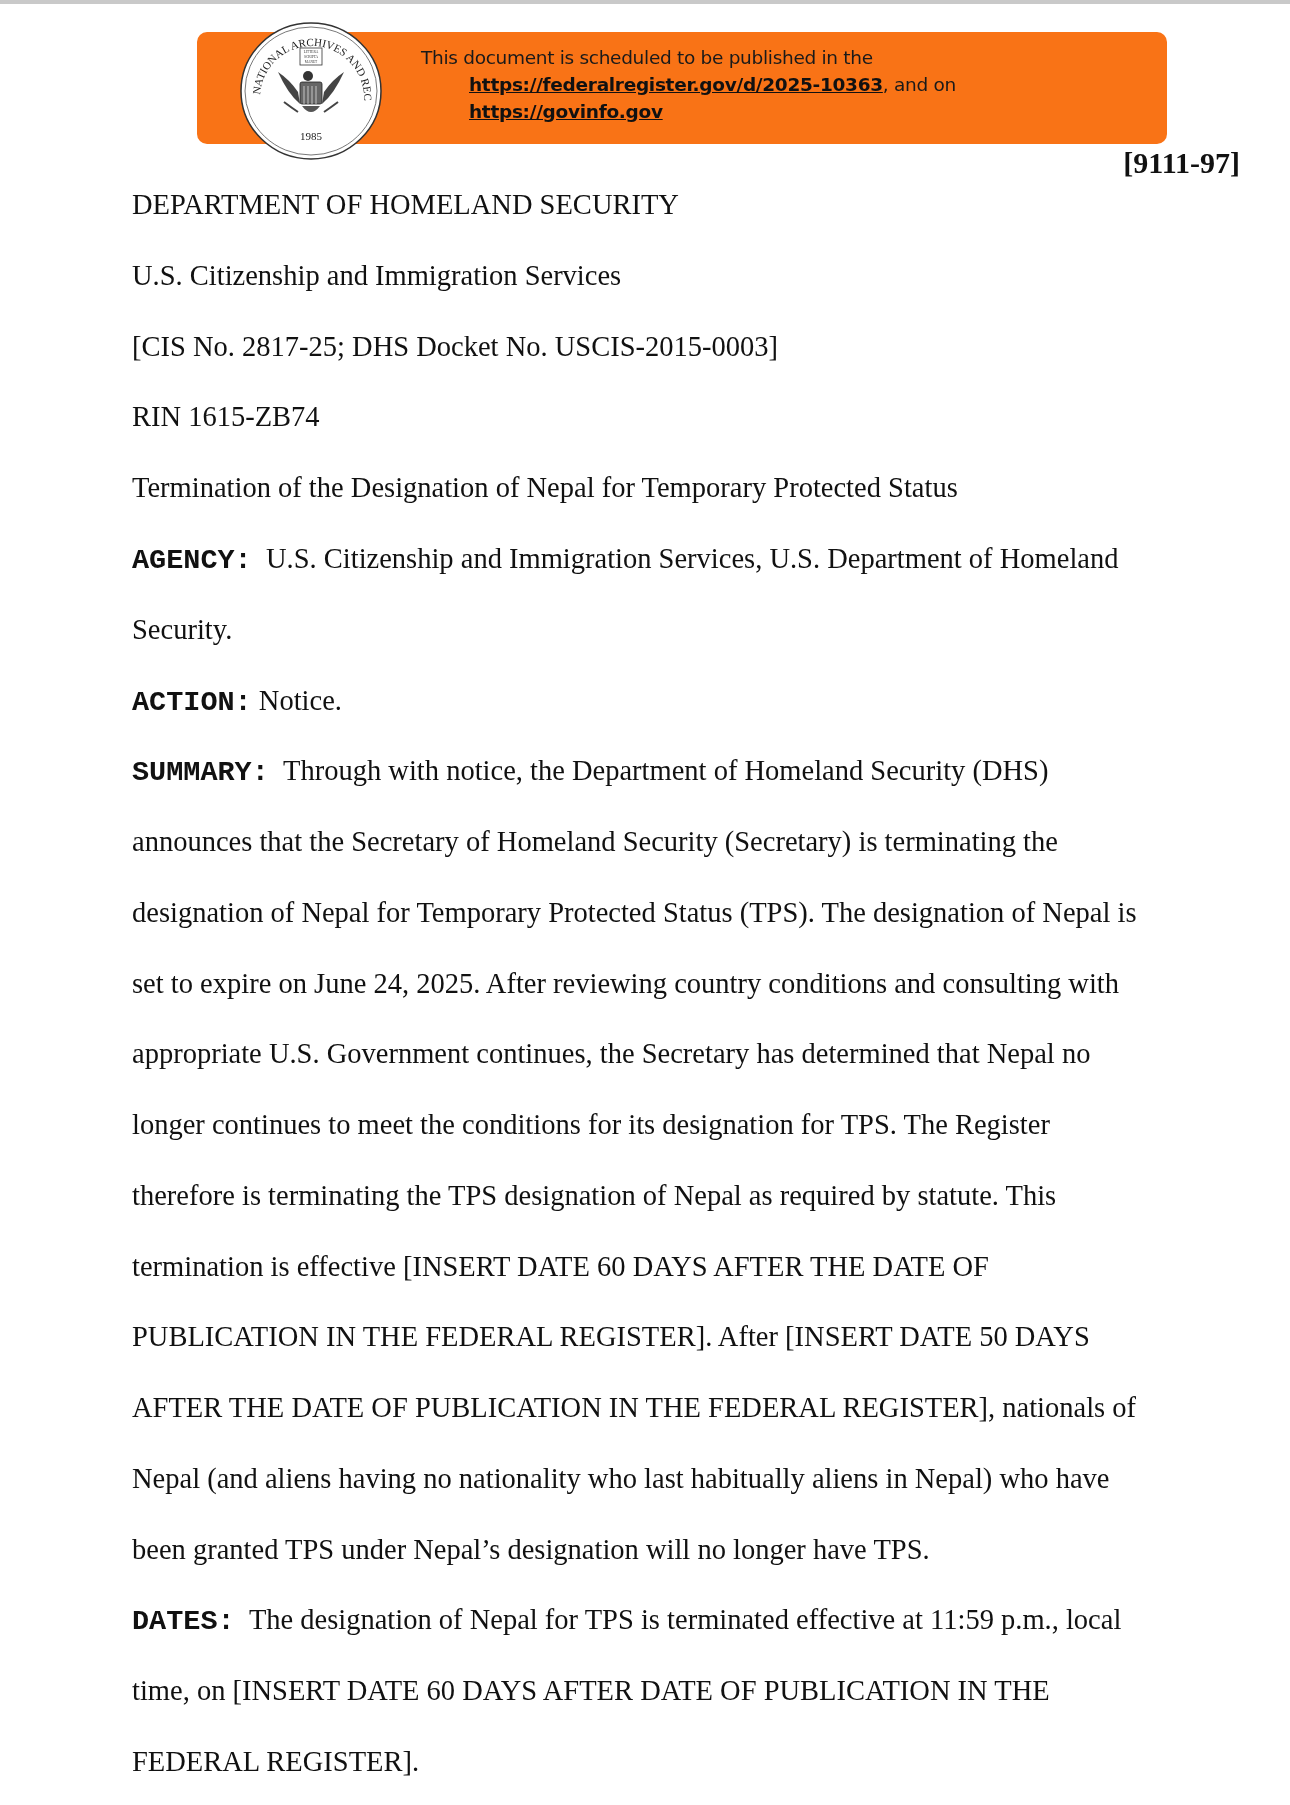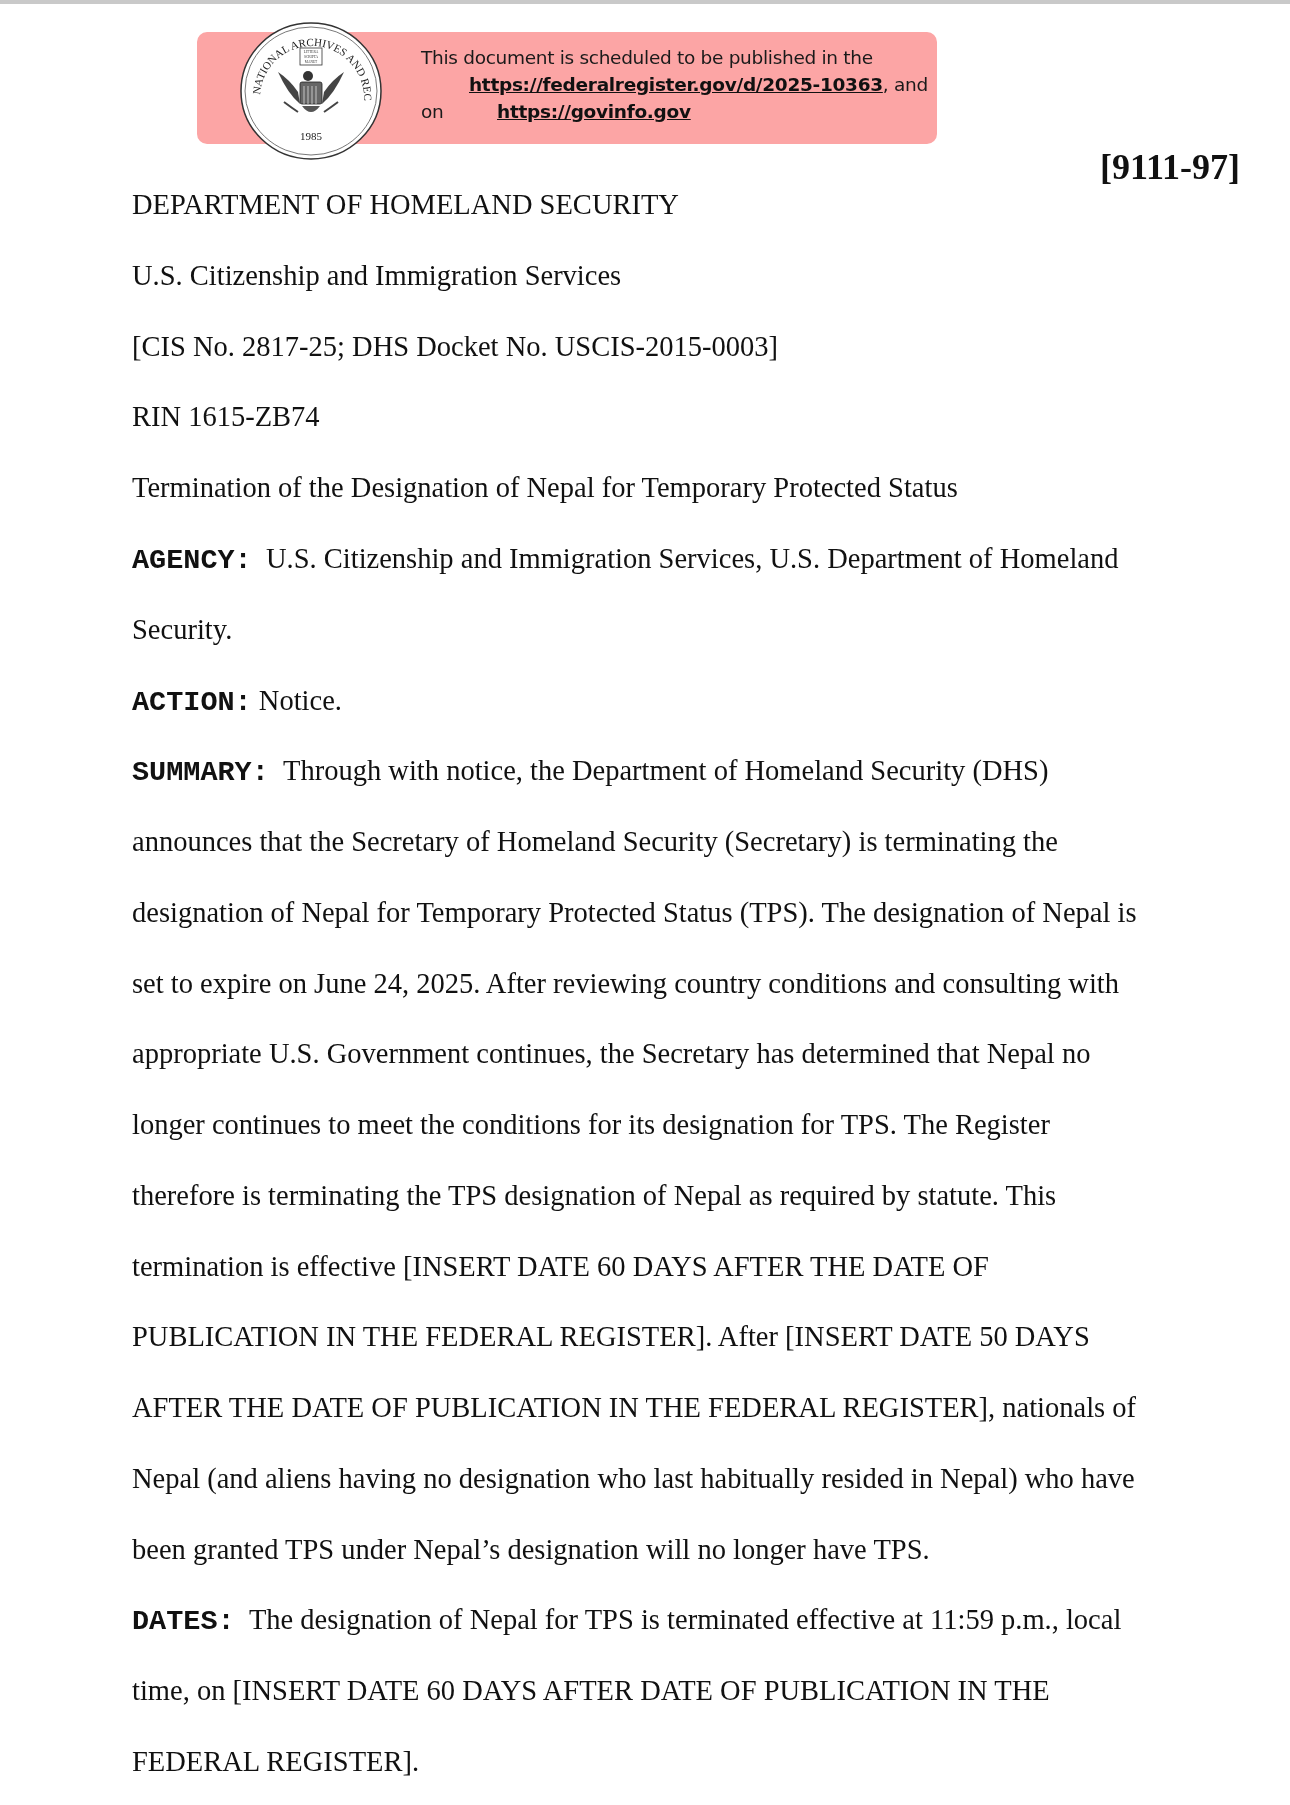--- a/index.html
+++ b/index.html
@@ -3,33 +3,33 @@
   <meta charset="utf-8">
   <style>
     html, body { margin: 0; padding: 0; }
     body {
       width: 1290px; height: 1805px; overflow: hidden;
       background: #ffffff; position: relative;
       font-family: "Liberation Serif", serif; color: #111;
     }
     .topbar { position: absolute; left: 0; top: 0; width: 1290px; height: 4px; background: #c9c9c9; }
     .banner {
-      position: absolute; left: 197px; top: 32px; width: 740px; height: 112px;
-      background: #fca5a5; border-radius: 10px;
+      position: absolute; left: 197px; top: 32px; width: 970px; height: 112px;
+      background: #f97316; border-radius: 10px;
     }
     .banner-text {
       position: absolute; left: 224px; top: 12px;
       font-family: "DejaVu Sans", sans-serif; font-size: 18.5px; line-height: 27px; color: #1a1a1a;
       letter-spacing: -0.3px;
     }
     .banner-text a { color: #111; font-weight: bold; text-decoration: underline; margin-left: 48px; }
     .seal { position: absolute; left: 238px; top: 20px; width: 146px; height: 142px; }
     .doc-code {
       position: absolute; right: 50px; top: 146px;
-      font-weight: bold; font-size: 36px;
+      font-weight: bold; font-size: 30px;
     }
     .content { position: absolute; left: 132px; top: 0; width: 1100px; }
     .line {
       position: absolute; left: 0; white-space: nowrap;
       font-size: 28.5px; line-height: 34px;
     }
     .b { font-weight: normal; }
     .lbl { font-weight: bold; font-family: Liberation Mono, monospace; }
   </style>
 </head>
@@ -92,19 +92,19 @@
   <div class="line" style="top:754px"><span class="lbl">SUMMARY:</span>&nbsp;&nbsp;<span>Through with notice, the Department of Homeland Security (DHS)</span></div>
   <div class="line" style="top:825px">announces that the Secretary of Homeland Security (Secretary) is terminating the</div>
   <div class="line" style="top:896px">designation of Nepal for Temporary Protected Status (TPS).  The designation of Nepal is</div>
   <div class="line" style="top:967px">set to expire on June 24, 2025.  After reviewing country conditions and consulting with</div>
   <div class="line" style="top:1037px">appropriate U.S. Government continues, the Secretary has determined that Nepal no</div>
   <div class="line" style="top:1108px">longer continues to meet the conditions for its designation for TPS.  The Register</div>
   <div class="line" style="top:1179px">therefore is terminating the TPS designation of Nepal as required by statute.  This</div>
   <div class="line" style="top:1250px">termination is effective [INSERT DATE 60 DAYS AFTER THE DATE OF</div>
   <div class="line" style="top:1320px">PUBLICATION IN THE FEDERAL REGISTER].  After [INSERT DATE 50 DAYS</div>
   <div class="line" style="top:1391px">AFTER THE DATE OF PUBLICATION IN THE FEDERAL REGISTER], nationals of</div>
-  <div class="line" style="top:1462px">Nepal (and aliens having no designation who last habitually resided in Nepal) who have</div>
+  <div class="line" style="top:1462px">Nepal (and aliens having no nationality who last habitually aliens in Nepal) who have</div>
   <div class="line" style="top:1533px">been granted TPS under Nepal’s designation will no longer have TPS.</div>
 
   <div class="line" style="top:1603px"><span class="lbl">DATES:</span>&nbsp;&nbsp;<span>The designation of Nepal for TPS is terminated effective at 11:59 p.m., local</span></div>
   <div class="line" style="top:1674px">time, on [INSERT DATE 60 DAYS AFTER DATE OF PUBLICATION IN THE</div>
   <div class="line" style="top:1745px">FEDERAL REGISTER].</div>
 </div>
 
 </body></html>

